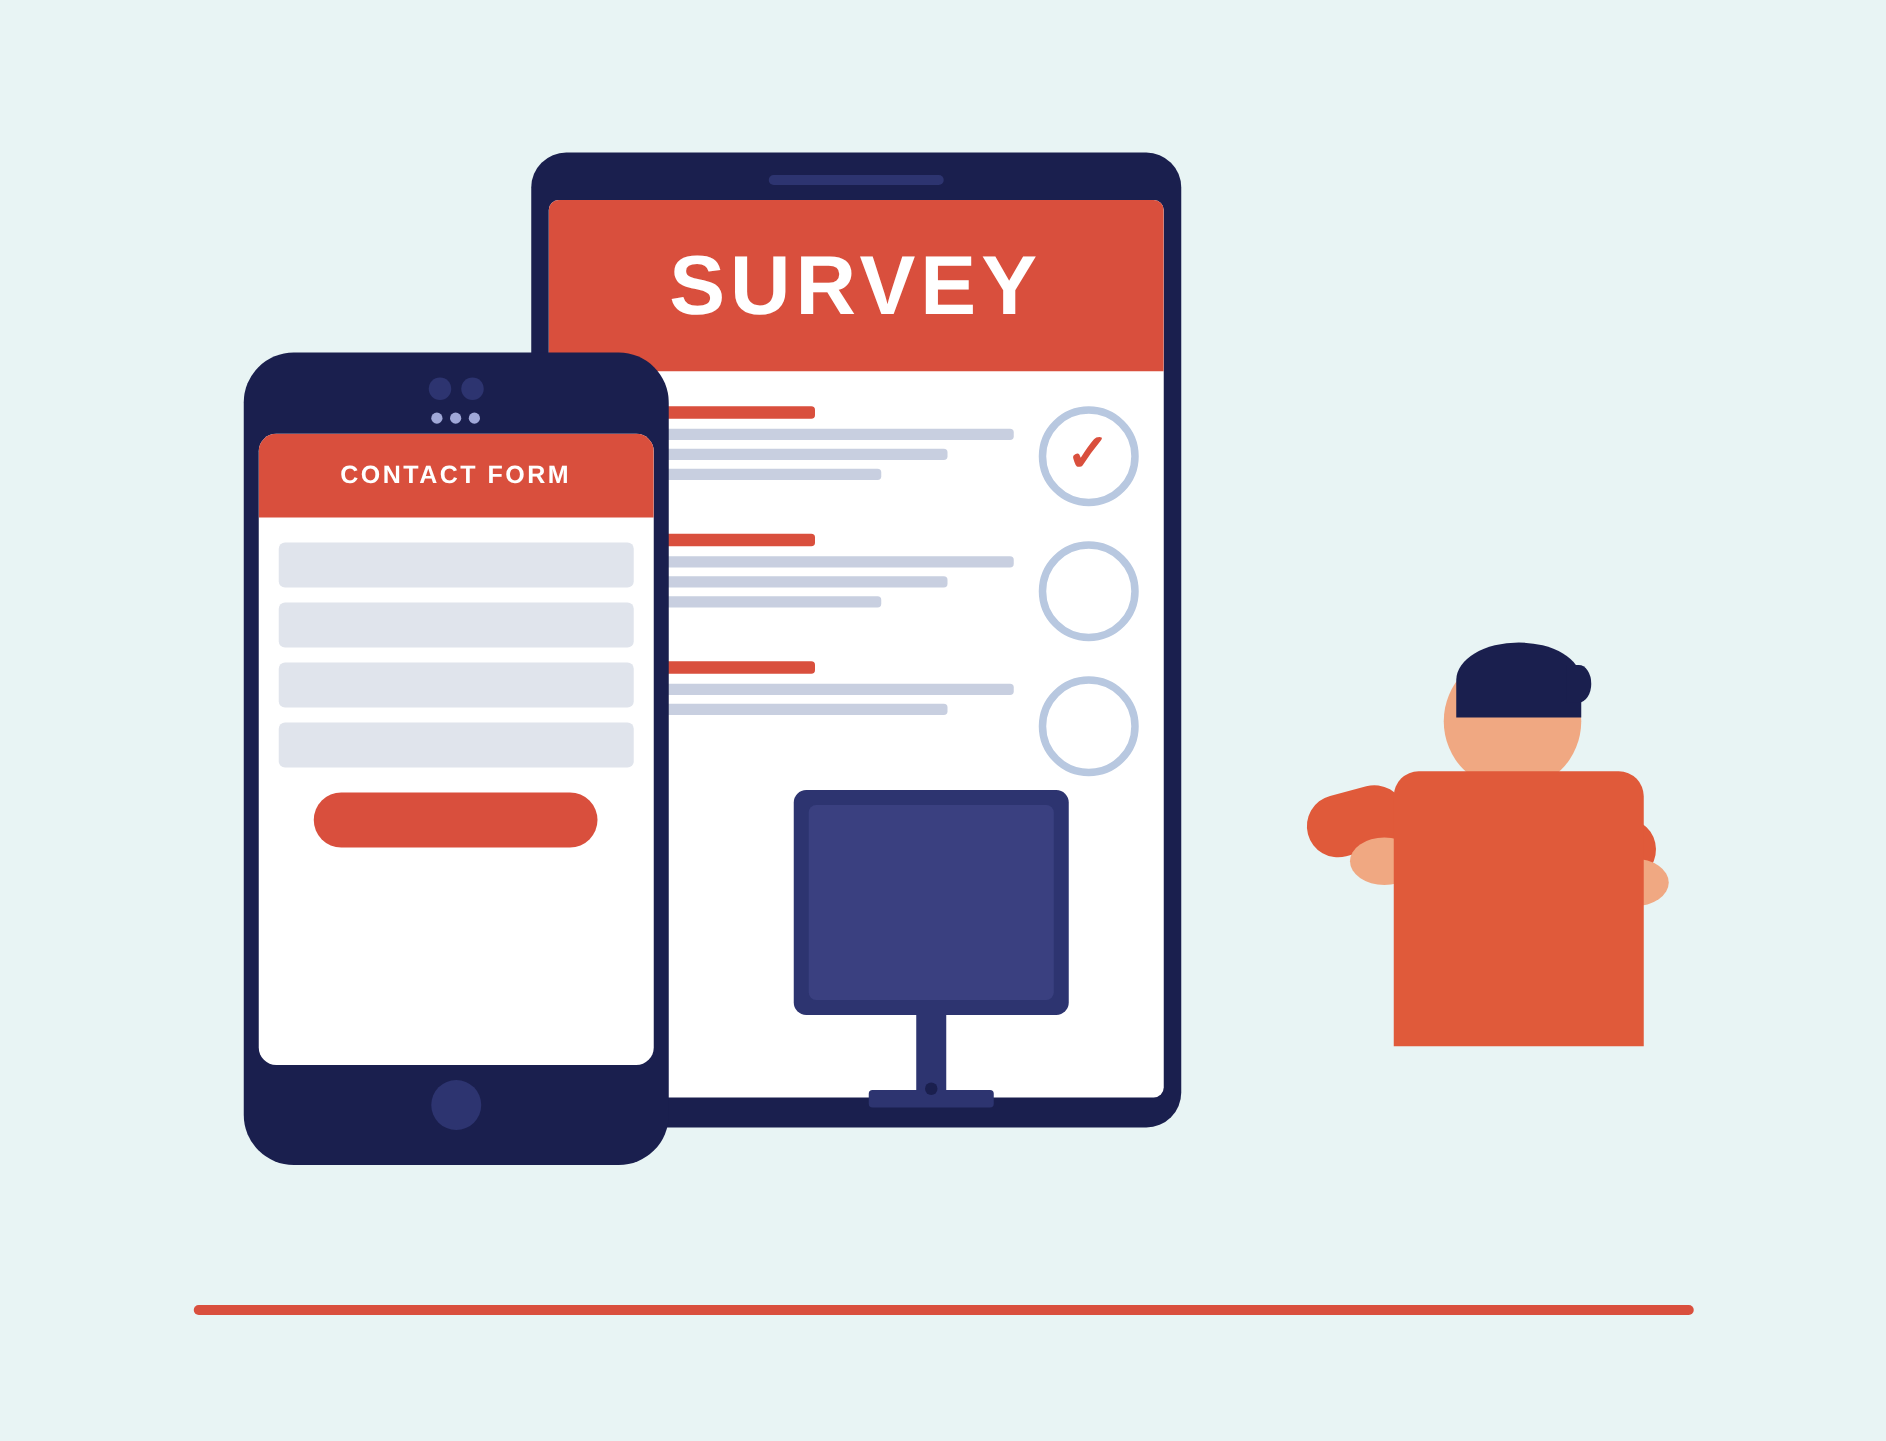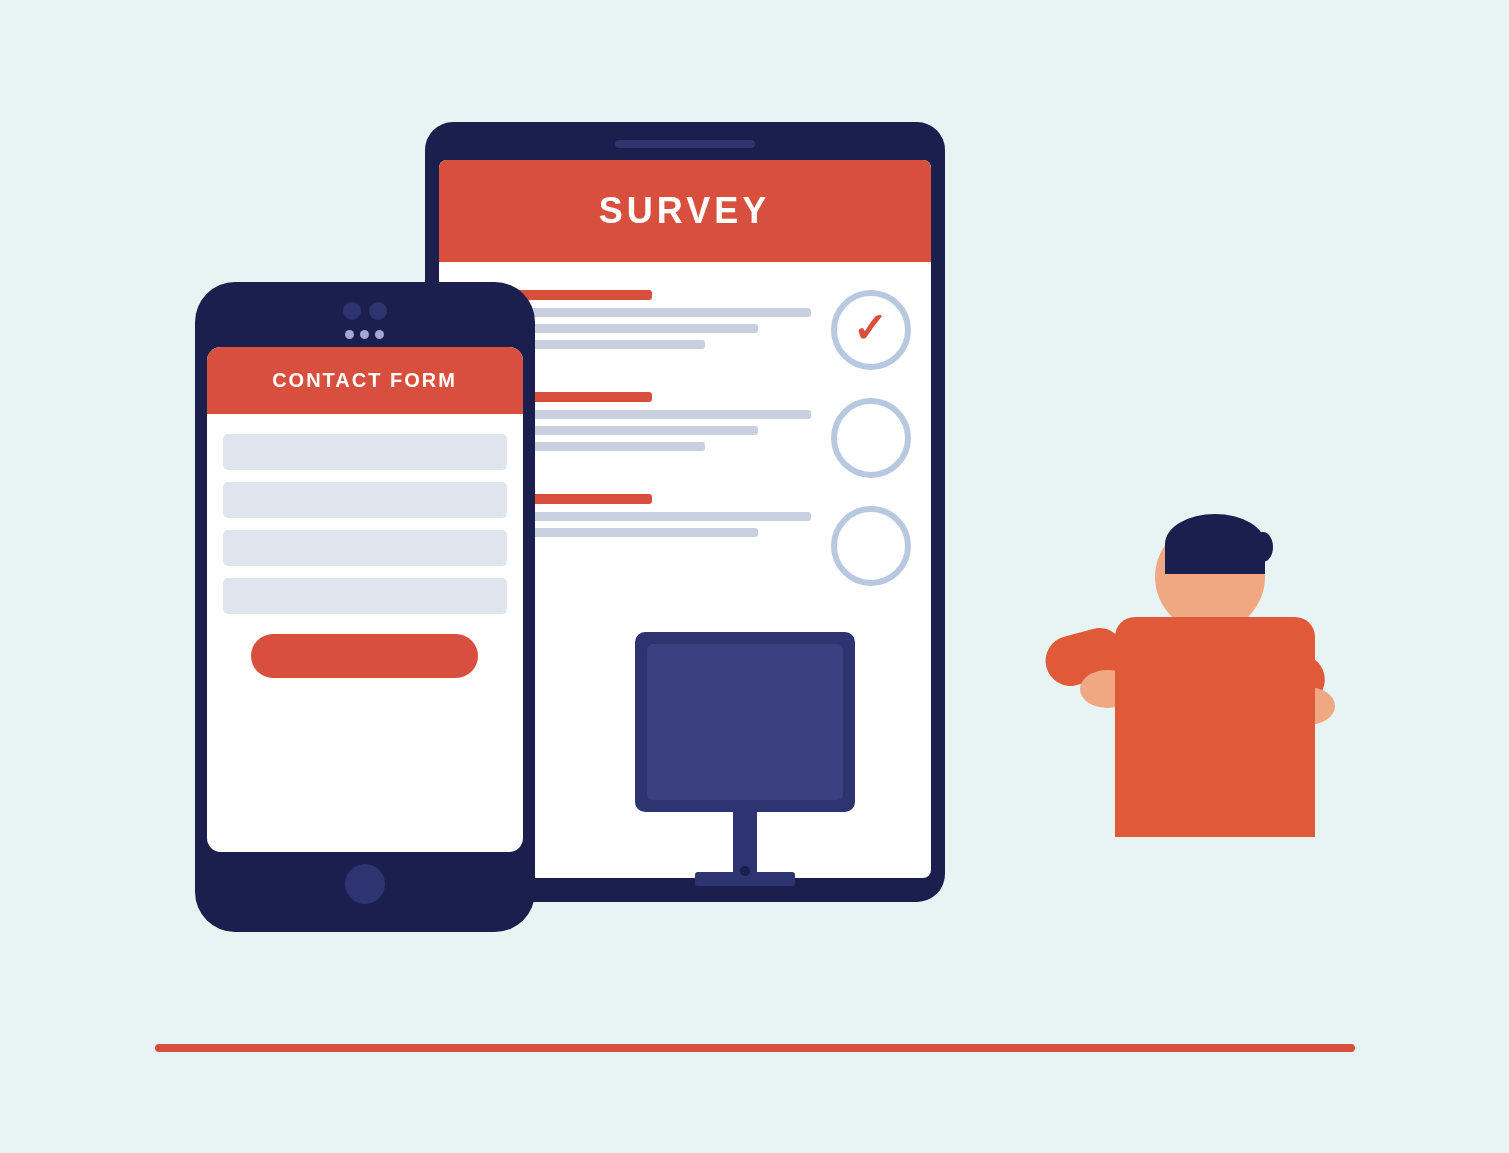--- a/index.html
+++ b/index.html
@@ -51,21 +51,21 @@
     }
     .tablet-header {
       background: #d94f3d;
       padding: 30px 20px;
       display: flex;
       align-items: center;
       justify-content: center;
     }
     .tablet-title {
       color: #ffffff;
-      font-size: 36px;
+      font-size: 67px;
       font-weight: 900;
       letter-spacing: 4px;
     }
     .tablet-content {
       flex: 1;
       padding: 24px 20px;
       display: flex;
       gap: 20px;
     }
     .survey-lines {

